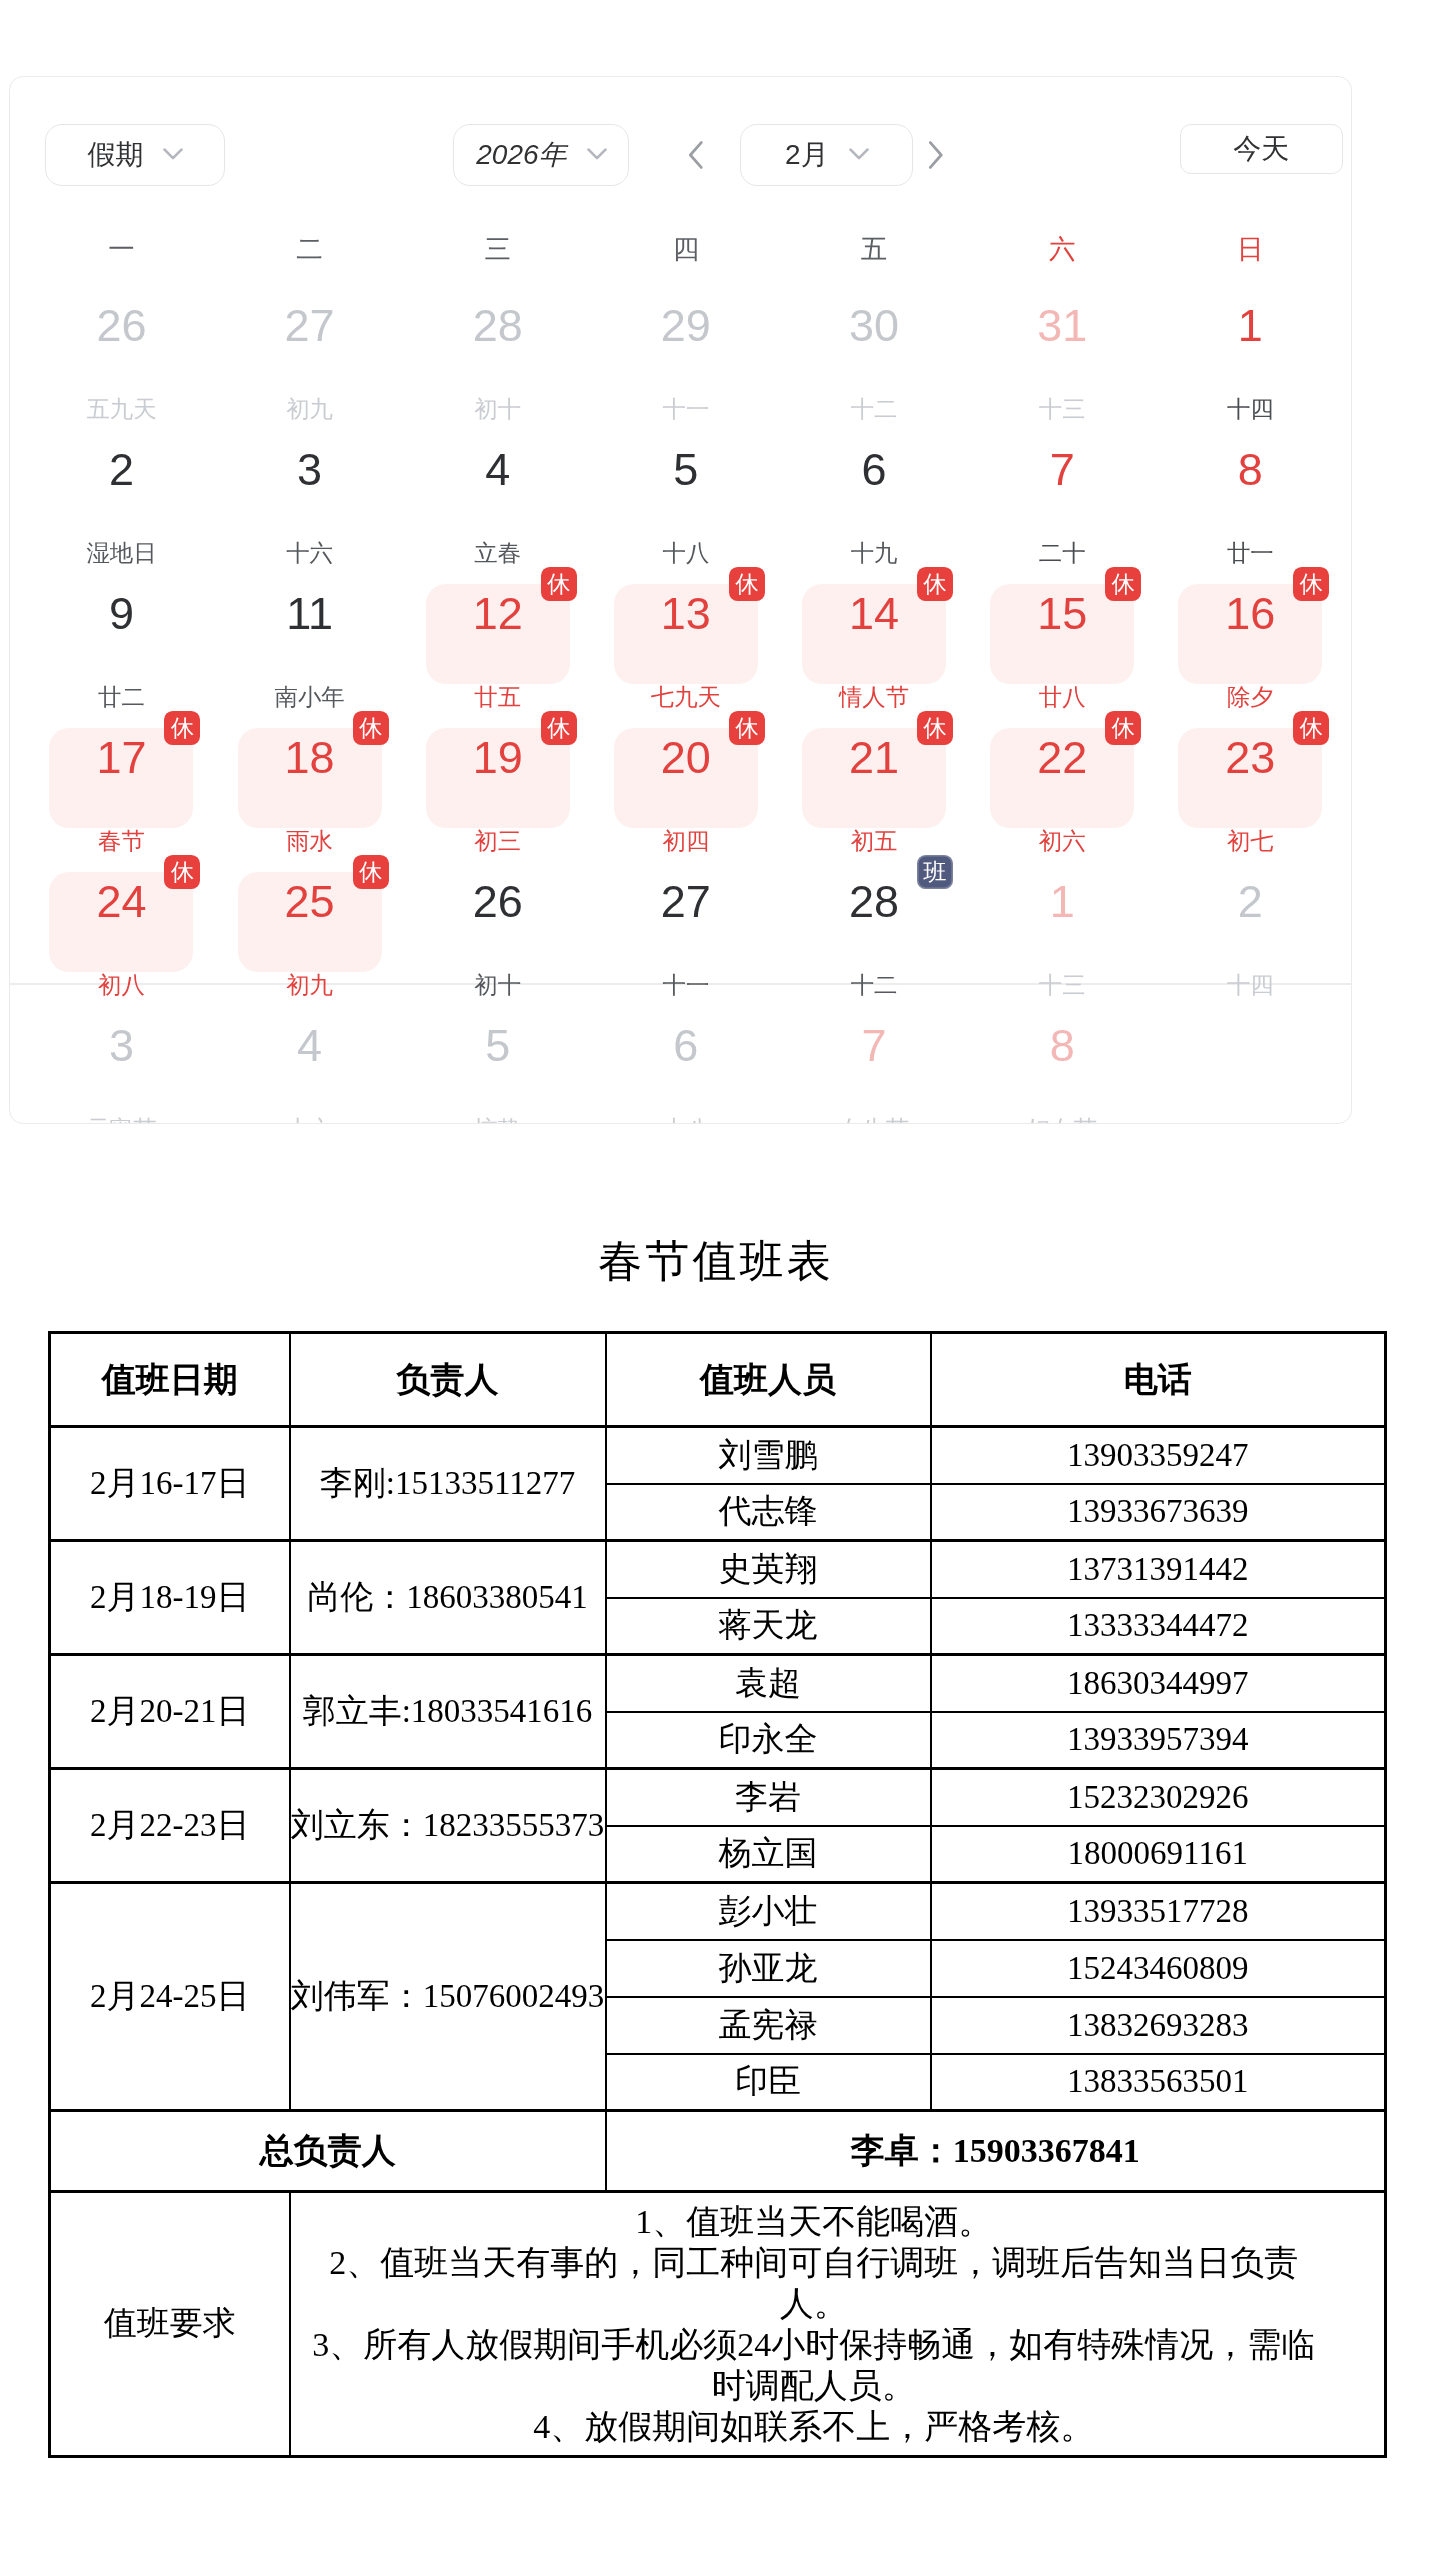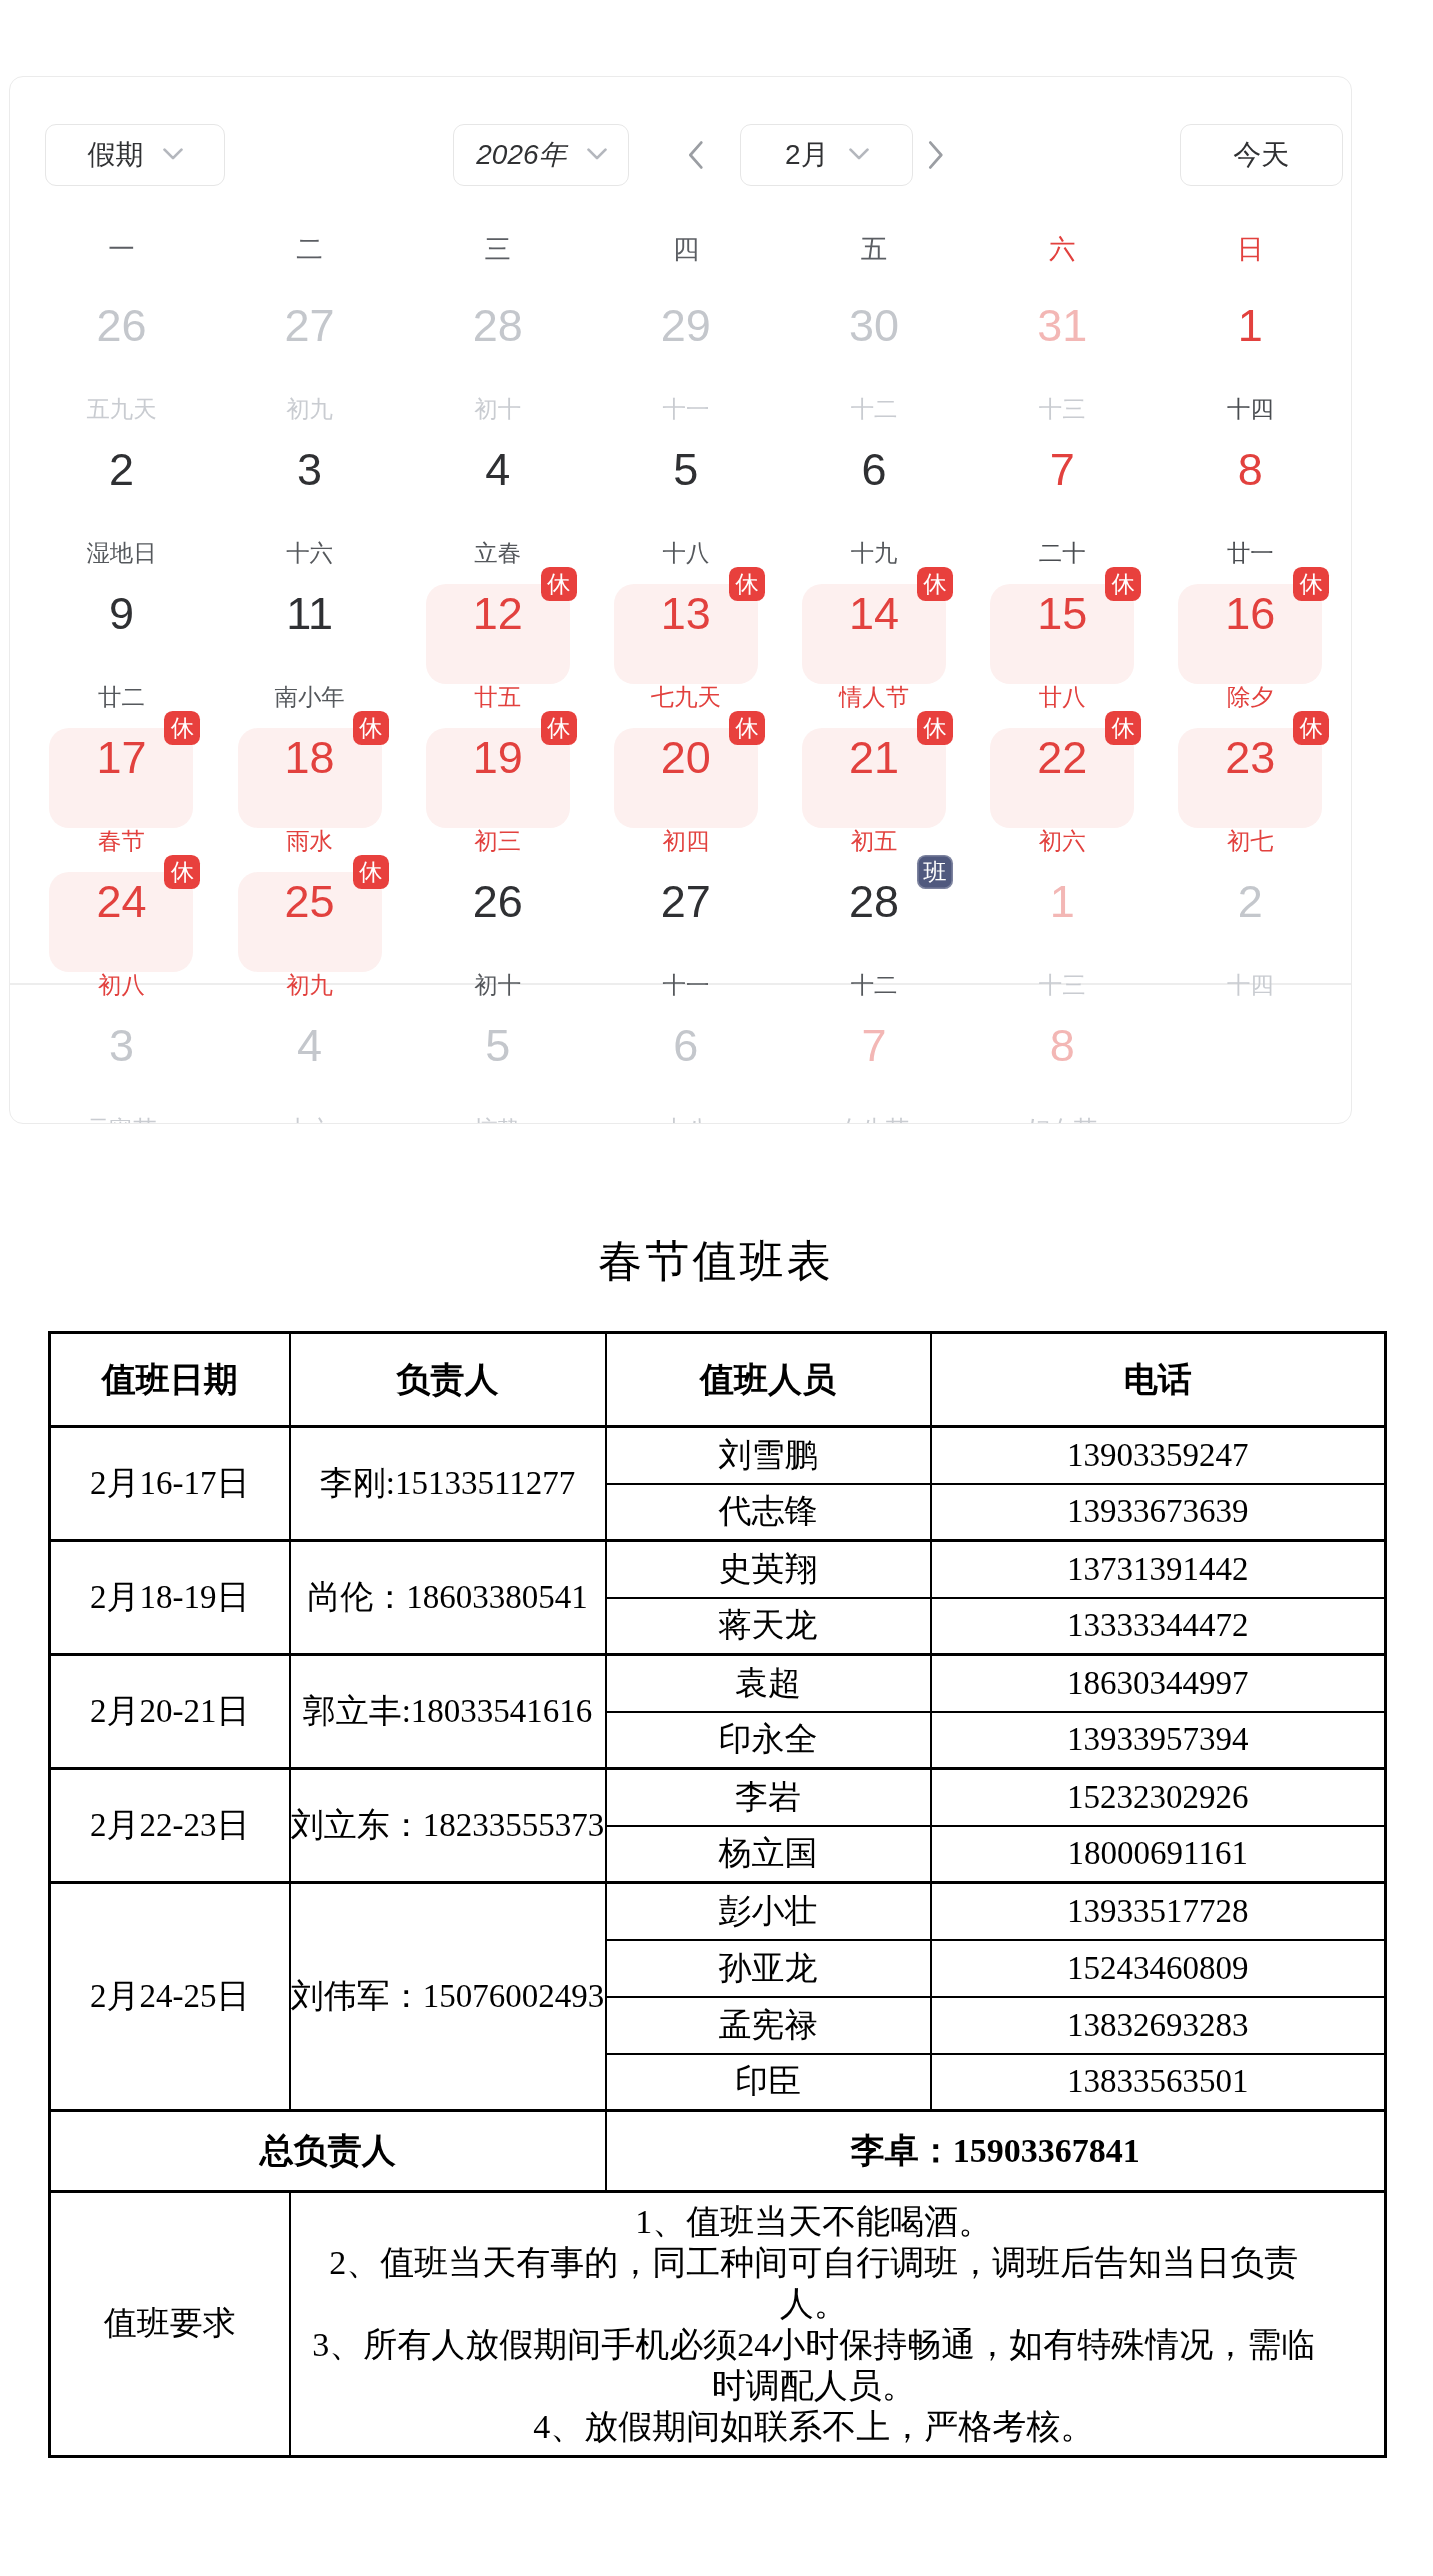--- a/index.html
+++ b/index.html
@@ -4,27 +4,27 @@
 <style>
   html,body{margin:0;padding:0;background:#fff;}
   .page{position:relative;width:1433px;height:2576px;background:#ffffff;overflow:hidden;
         font-family:"Liberation Sans","DejaVu Sans",sans-serif;}
 
   
   .calendar-card{position:absolute;left:9.4px;top:76px;width:1343px;height:1048px;
     background:#fff;border:1.6px solid #ebebeb;border-radius:14px;box-sizing:border-box;overflow:hidden;}
 
   .toolbar{position:absolute;left:0;top:47px;width:100%;height:62px;}
-  .sel{position:absolute;top:0;height:62px;box-sizing:border-box;border:1.6px solid #e6e6e6;border-radius:11px;
+  .sel{position:absolute;top:0;height:62px;box-sizing:border-box;border:1.6px solid #e6e6e6;border-radius:17px;
     background:#fff;display:flex;align-items:center;justify-content:center;gap:20px;
     font-size:28px;color:#303133;cursor:pointer;padding:0;}
   .sel-filter{left:35px;width:180px;}
   .sel-year{left:443px;width:176px;font-style:italic;}
   .sel-month{left:718px;width:173px;margin-left:12px;}
-  .btn-today{position:absolute;top:0;right:8.6px;width:163px;height:62px;box-sizing:border-box;
+  .btn-today{position:absolute;top:0;right:8.6px;width:163px;height:50px;box-sizing:border-box;
     border:1.6px solid #e6e6e6;border-radius:11px;background:#fff;display:flex;align-items:center;
     justify-content:center;font-size:28px;color:#303133;cursor:pointer;}
   .chev{display:flex;align-items:center;}
   .arrow{position:absolute;top:0;width:34px;height:62px;display:flex;align-items:center;justify-content:center;cursor:pointer;}
   .arrow-prev{left:668px;}
   .arrow-next{left:908px;}
 
   .weekdays{position:absolute;left:17px;top:152px;width:1317px;height:39px;
     display:grid;grid-template-columns:repeat(7,1fr);}
   .weekday{display:flex;align-items:center;justify-content:center;font-size:26.5px;color:#5b5e63;}

